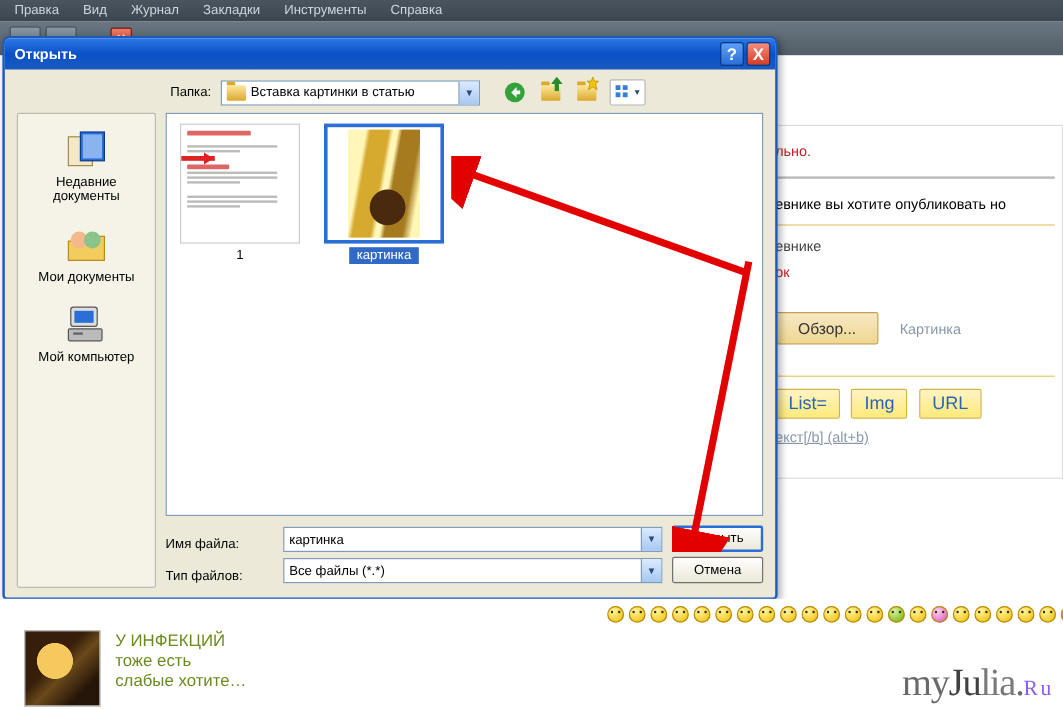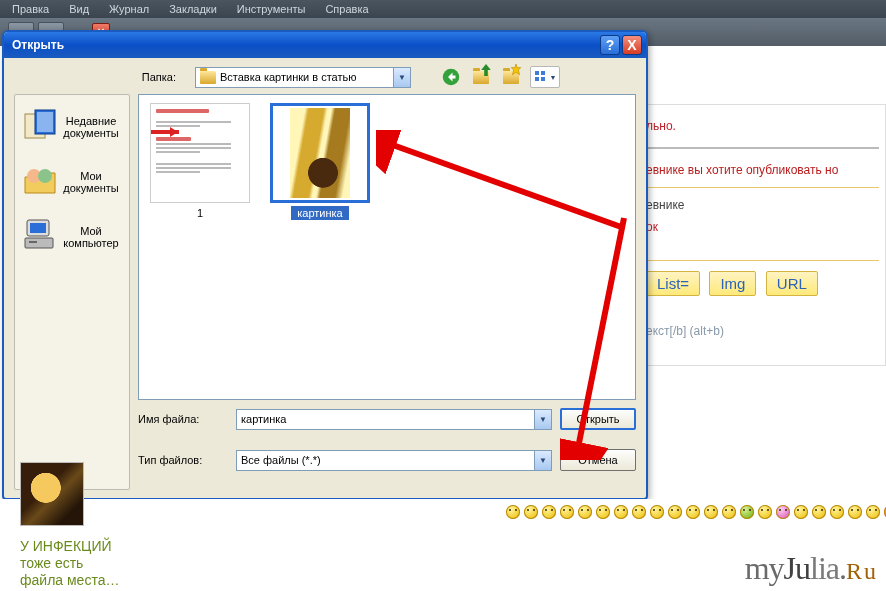--- a/index.html
+++ b/index.html
@@ -134,21 +134,21 @@
   .dlg-body {
     padding: 8px 10px 8px 10px;
     height: calc(100% - 26px);
     display: flex;
     flex-direction: column;
   }
 
   .lookin-row {
     display: flex;
     align-items: center;
-    gap: 19px;
+    gap: 8px;
     margin-bottom: 6px;
     padding-left: 120px;
   }
   .lookin-label { font-size: 11px; color: #000; width: 42px; text-align: right; }
   .lookin-combo {
     flex: 0 0 216px;
     height: 21px;
     border: 1px solid #7f9db9;
     background: #fff;
     display: flex;
@@ -215,21 +215,21 @@
     display: flex;
     flex-direction: column;
     align-items: center;
     padding: 6px 4px;
     gap: 4px;
     border-radius: 2px;
   }
   .place {
     width: 100%;
     display: flex;
-    flex-direction: row;
+    flex-direction: column;
     align-items: center;
     padding: 6px 2px;
     text-align: center;
     font-size: 11px;
     color: #000;
     cursor: pointer;
     border-radius: 3px;
   }
   .place-ico {
     width: 40px; height: 36px;
@@ -312,23 +312,23 @@
     margin: 5px;
     background:
       radial-gradient(circle at 55% 72%, #4a2a0f 0 20%, transparent 21%),
       linear-gradient(100deg, #fff6b8 0 20%, #d6a92f 25% 45%, #fff6b8 50% 55%, #a67b1f 60% 80%, #fff6b8 90%);
     position: relative;
   }
 
   .bottom-rows { margin-top: 8px; }
   .brow {
     display: flex;
-    align-items: center;
+    align-items: flex-end;
     gap: 8px;
-    margin-bottom: 19px;
+    margin-bottom: 4px;
   }
   .brow .lbl { width: 90px; font-size: 11px; text-align: left; }
   .brow .combo {
     flex: 1;
     height: 21px;
     border: 1px solid #7f9db9;
     background: #fff;
     position: relative;
     display: flex;
     align-items: center;
@@ -372,21 +372,20 @@
     background: #fff;
   }
   .promo {
     position: absolute;
     left: 20px;
     bottom: 2px;
     width: 260px;
     display: flex;
     align-items: flex-start;
     gap: 12px;
-    flex-direction: column;
   }
   .promo-img {
     width: 64px; height: 64px;
     border: 1px solid #bbb;
     background:
       radial-gradient(circle at 40% 40%, #f5c95e 0 28%, transparent 29%),
       linear-gradient(135deg, #361e0a 0 40%, #6a4a1a 55%, #241508 80%);
   }
   .promo-text {
     color: #6a8a1e;
@@ -424,21 +423,21 @@
     position: absolute;
     right: 8px;
     bottom: 4px;
     font-family: Georgia, serif;
     font-size: 32px;
     color: #6a6a6a;
     letter-spacing: -1px;
   }
   .logo .ju { color: #414141; }
   .logo .lia  { color: #7a7a7a; }
-  .logo .ru { font-size: 24px; color: #a16207; letter-spacing: 2px;}
+  .logo .ru { font-size: 18px; color: #8b5cf6; letter-spacing: 2px;}
   .bgpage .sep{border-top:1px solid #e9c66a;margin:6px 0;}
 </style>
 </head>
 <body>
 
 <div class="app-menubar">
   <span>Правка</span>
   <span>Вид</span>
   <span>Журнал</span>
   <span>Закладки</span>
@@ -448,31 +447,35 @@
 <div class="app-toolbar">
   <div class="tb-seg" style="width:26px"></div>
   <div class="tb-seg" style="width:26px"></div>
   <div class="close-x">×</div>
 </div>
 
 <div class="bgpage">
   <div style="border:1px solid #ddd;border-left:none;padding:10px 6px 23px 0;margin-top:56px;">
     <div class="line red">льно.</div>
     <div class="greyline"></div>
-    <div class="line" style="color:#b91c1c">евнике вы хотите опубликовать но</div>
+    <div class="line" style="color:#000000">евнике вы хотите опубликовать но</div>
     <div class="sep"></div>
     <div class="line">евнике</div>
     <div class="line red">ок</div>
+    <div class="line" style="margin-top:18px;">
+      <span class="btn-browse">Обзор...</span>
+      <span class="help" style="margin-left:14px;">Картинка</span>
+    </div>
     <div class="sep" style="margin-top:22px"></div>
     <div class="line" style="margin-top:6px;">
       <span class="tagbtn">List=</span>
       <span class="tagbtn">Img</span>
       <span class="tagbtn">URL</span>
     </div>
-    <div class="line help" style="margin-top:20px;">екст[/b] (alt+b)</div>
+    <div class="line help" style="margin-top:0;text-decoration:underline;">екст[/b] (alt+b)</div>
   </div>
 </div>
 
 <div class="dlg">
   <div class="titlebar">
     <span>Открыть</span>
     <div style="flex:1"></div>
     <div class="tbtn helpbtn">?</div>
     <div class="tbtn closebtn">X</div>
   </div>
@@ -620,21 +623,21 @@
     </defs>
   <line x1="64" y1="8" x2="18" y2="238" stroke="#e30000" stroke-width="6" marker-end="url(#ah2)"></line>
 </svg>
 
 <div class="bottomstrip">
   <div class="promo">
     <div class="promo-img"></div>
     <div class="promo-text">
       <div>У ИНФЕКЦИЙ</div>
       <div>тоже есть</div>
-      <div>файла места…</div>
+      <div>слабые хотите…</div>
     </div>
   </div>
   <div class="emoji-row">
     <span class="emo"></span>
     <span class="emo"></span>
     <span class="emo"></span>
     <span class="emo"></span>
     <span class="emo"></span>
     <span class="emo"></span>
     <span class="emo"></span>

